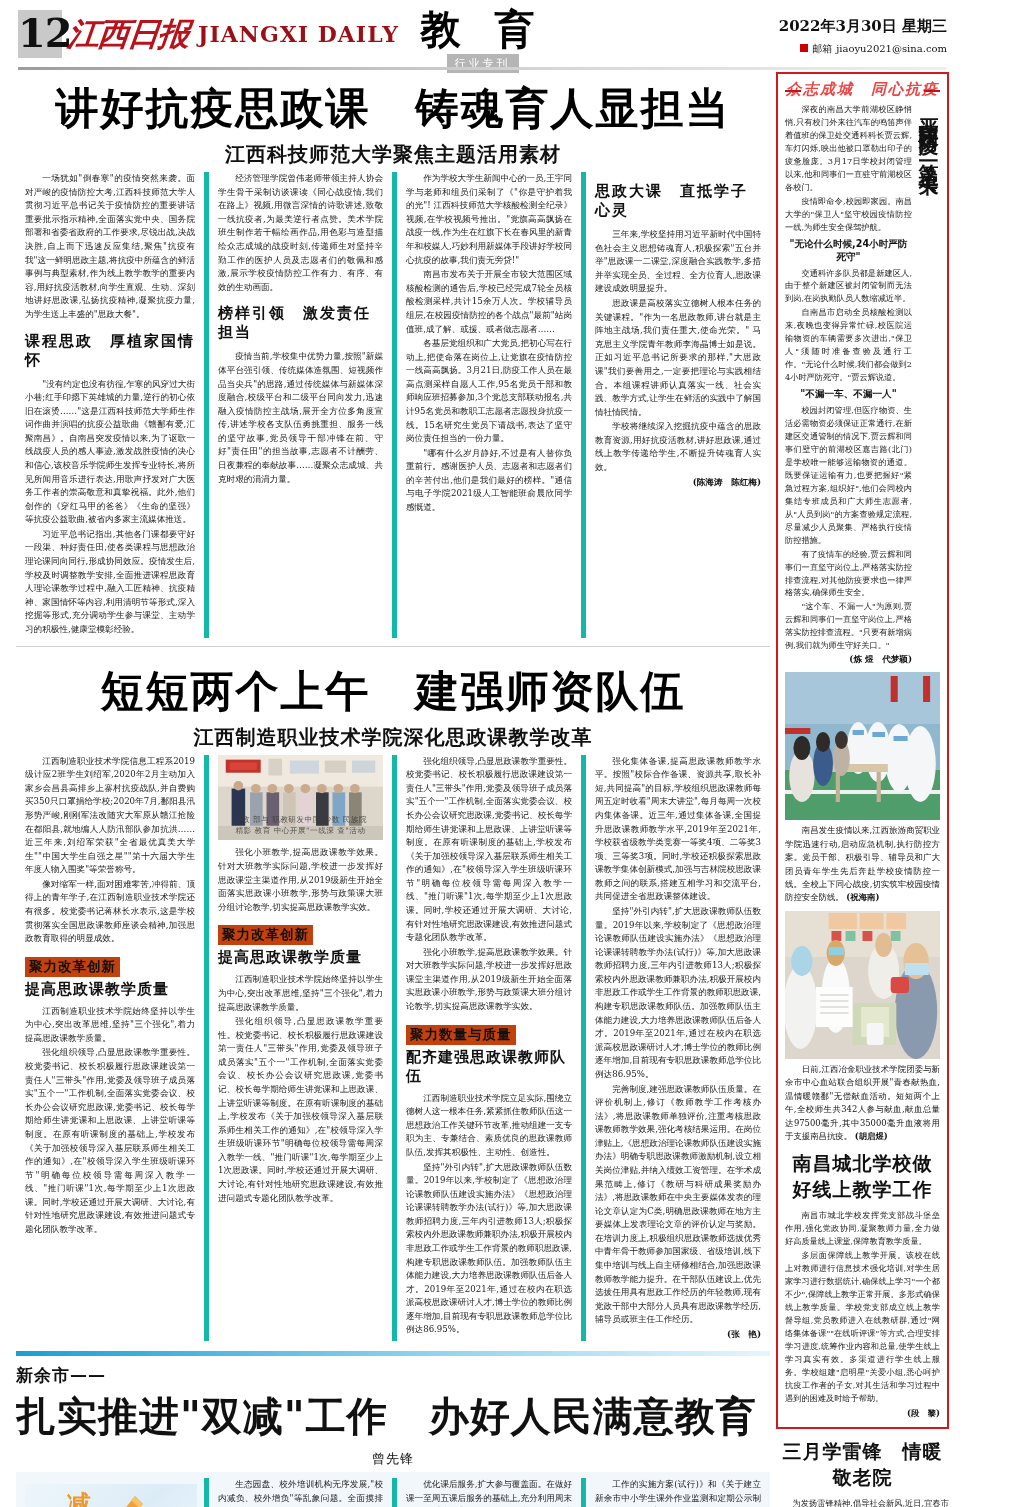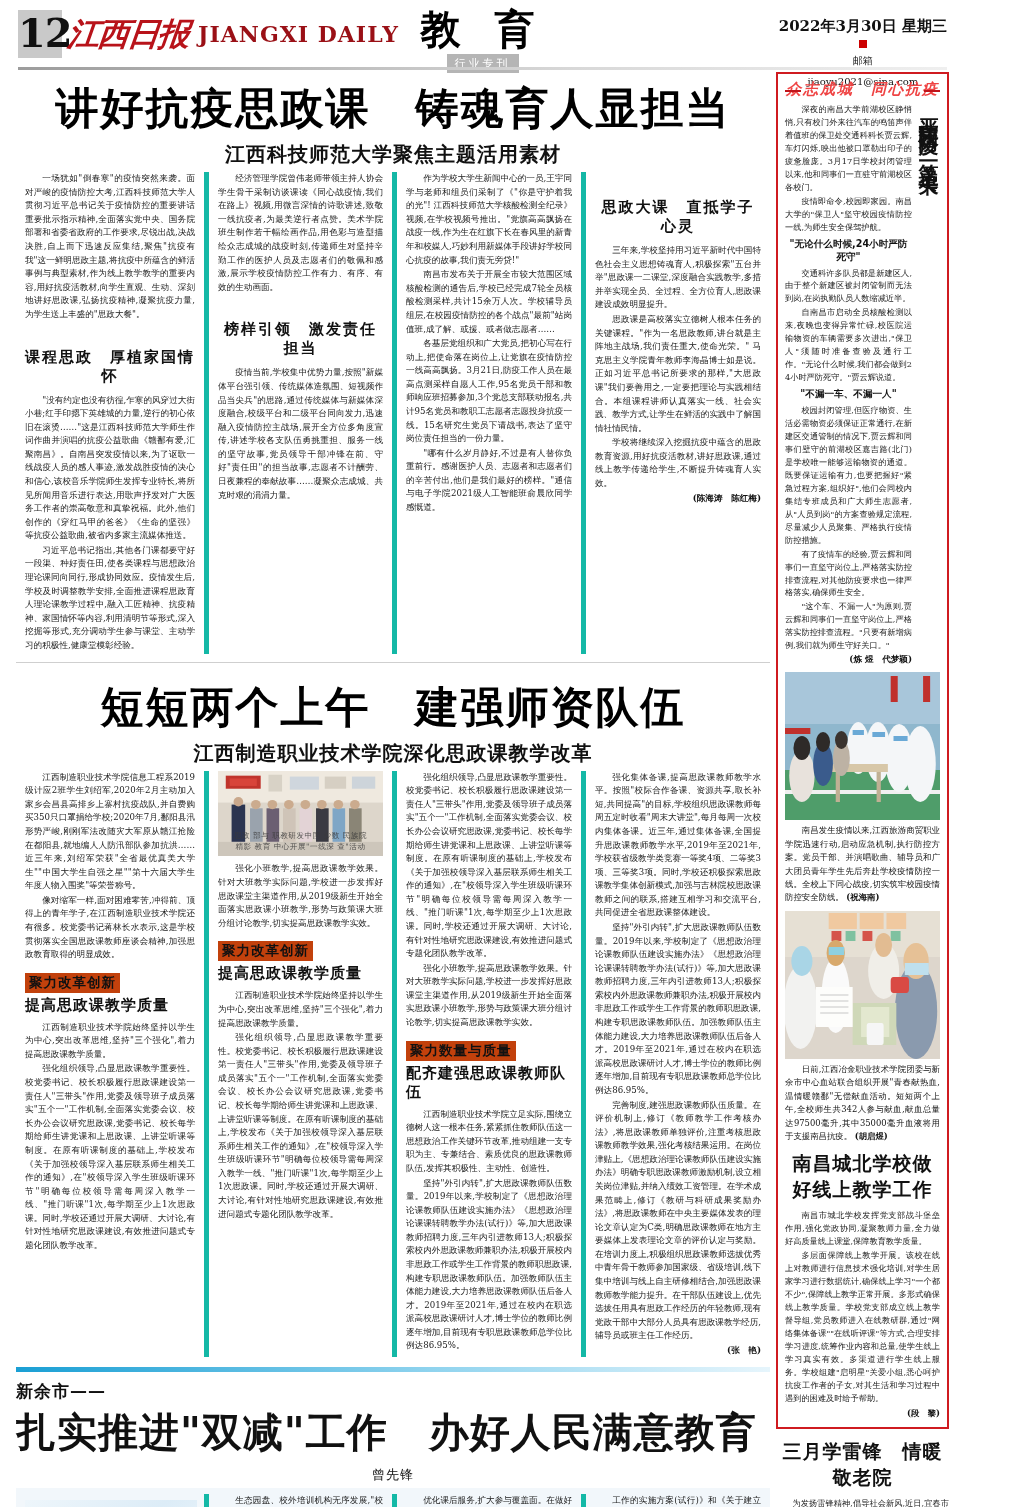--- a/index.html
+++ b/index.html
@@ -33,21 +33,21 @@
     font-size:40px; font-weight:bold; letter-spacing:10px; color:#000;
     font-family:"DejaVu Sans","Liberation Sans",sans-serif; line-height:1.15;
   }
   .section-sub {
     display:inline-block; background:#b5b5b5; color:#fff; font-size:11px;
     letter-spacing:3px; padding:2px 8px; margin-top:2px;
     font-family:"DejaVu Sans","Liberation Sans",sans-serif;
   }
   .mh-right { margin-left:auto; text-align:right; font-size:11px; line-height:1.7; padding-top:4px; }
   .mh-date { font-weight:bold; font-size:15px; }
-  .mh-mail { display:flex; align-items:center; justify-content:flex-end; gap:4px; font-size:10px;flex-direction:column; }
+  .mh-mail { display:flex; align-items:center; justify-content:flex-end; gap:4px; font-size:10px; }
   .red-sq { width:8px; height:8px; background:#c00; display:inline-block; }
   .mh-rule { position:absolute; left:18px; right:18px; bottom:2px; height:3px;
     background:linear-gradient(to right,#9c9c9c,#d8d8d8 60%,#efefef); }
 
   
   .body-wrap { display:flex; padding:0 16px; gap:0; }
   .left-zone { width:754px; position:relative; }
   .right-zone { width:234px; margin-left:6px; position:relative; }
 
   .hl-block { text-align:center; padding:12px 0 4px 0; }
@@ -67,21 +67,21 @@
 
   .ptext {
     font-size:8.6px; line-height:1.58; text-align:justify; text-justify:inter-ideograph;
     font-family:"DejaVu Serif","Liberation Serif",serif; color:#1a1a1a;
     word-break:break-all;
   }
   .ptext p { text-indent:2em; margin-bottom:1px; }
   .sig { text-align:right; font-weight:bold; font-size:8.6px; margin-top:2px; }
 
   .subhead {
-    font-size:15px; font-weight:bold; text-align:center; margin:26px 0 8px 0;
+    font-size:15px; font-weight:bold; text-align:left; margin:10px 0 8px 0;
     letter-spacing:2px; font-family:"DejaVu Sans","Liberation Sans",sans-serif;
   }
   .kicker { margin:10px 0 6px 0; }
   .kicker .k1 {
     display:inline-block; background:#c2410c; color:#111; font-weight:bold;
     font-size:13.5px; padding:1px 4px; letter-spacing:1px;
     font-family:"DejaVu Serif","Liberation Serif",serif;
   }
   .kicker .k2 {
     display:block; font-weight:bold; font-size:15px; margin-top:3px; letter-spacing:1px;
@@ -434,21 +434,21 @@
               <circle cx="24" cy="76" r="12" fill="#2e2a28"></circle>
               <ellipse cx="54" cy="92" rx="14" ry="22" fill="#3a5b8c"></ellipse>
               <circle cx="54" cy="70" r="10" fill="#2e2a28"></circle>
               <ellipse cx="80" cy="86" rx="12" ry="18" fill="#bdb2a4"></ellipse>
               <circle cx="80" cy="68" r="9" fill="#3a332e"></circle>
             </g>
             <rect x="0" y="56" width="36" height="6" fill="#c0302c"></rect>
           </svg>
         </div>
         <div class="ph-cap">
-          <span>南昌发生疫情以来,江西旅游商贸职业学院迅速行动,启动应急机制,执行防控方案。党员干部、并演唱歌曲、辅导员和广大团员青年学生先后奔赴学校疫情防控一线。全校上下同心战疫,切实筑牢校园疫情防控安全防线。</span>
+          <span>南昌发生疫情以来,江西旅游商贸职业学院迅速行动,启动应急机制,执行防控方案。党员干部、积极引导、辅导员和广大团员青年学生先后奔赴学校疫情防控一线。全校上下同心战疫,切实筑牢校园疫情防控安全防线。</span>
           <b>(祝海南)</b>
         </div>
 
         <div class="photo photo-blood" style="margin-top:6px">
           <svg viewBox="0 0 220 148" preserveAspectRatio="none" style="position:absolute;inset:0;width:100%;height:100%">
             <rect width="220" height="148" fill="#ddd6cc"></rect>
             <rect y="0" width="220" height="46" fill="#e6e0d4"></rect>
             <g fill="#f0c9a0">
               <rect x="62" y="2" width="40" height="16"></rect>
               <rect x="106" y="2" width="34" height="16"></rect>

